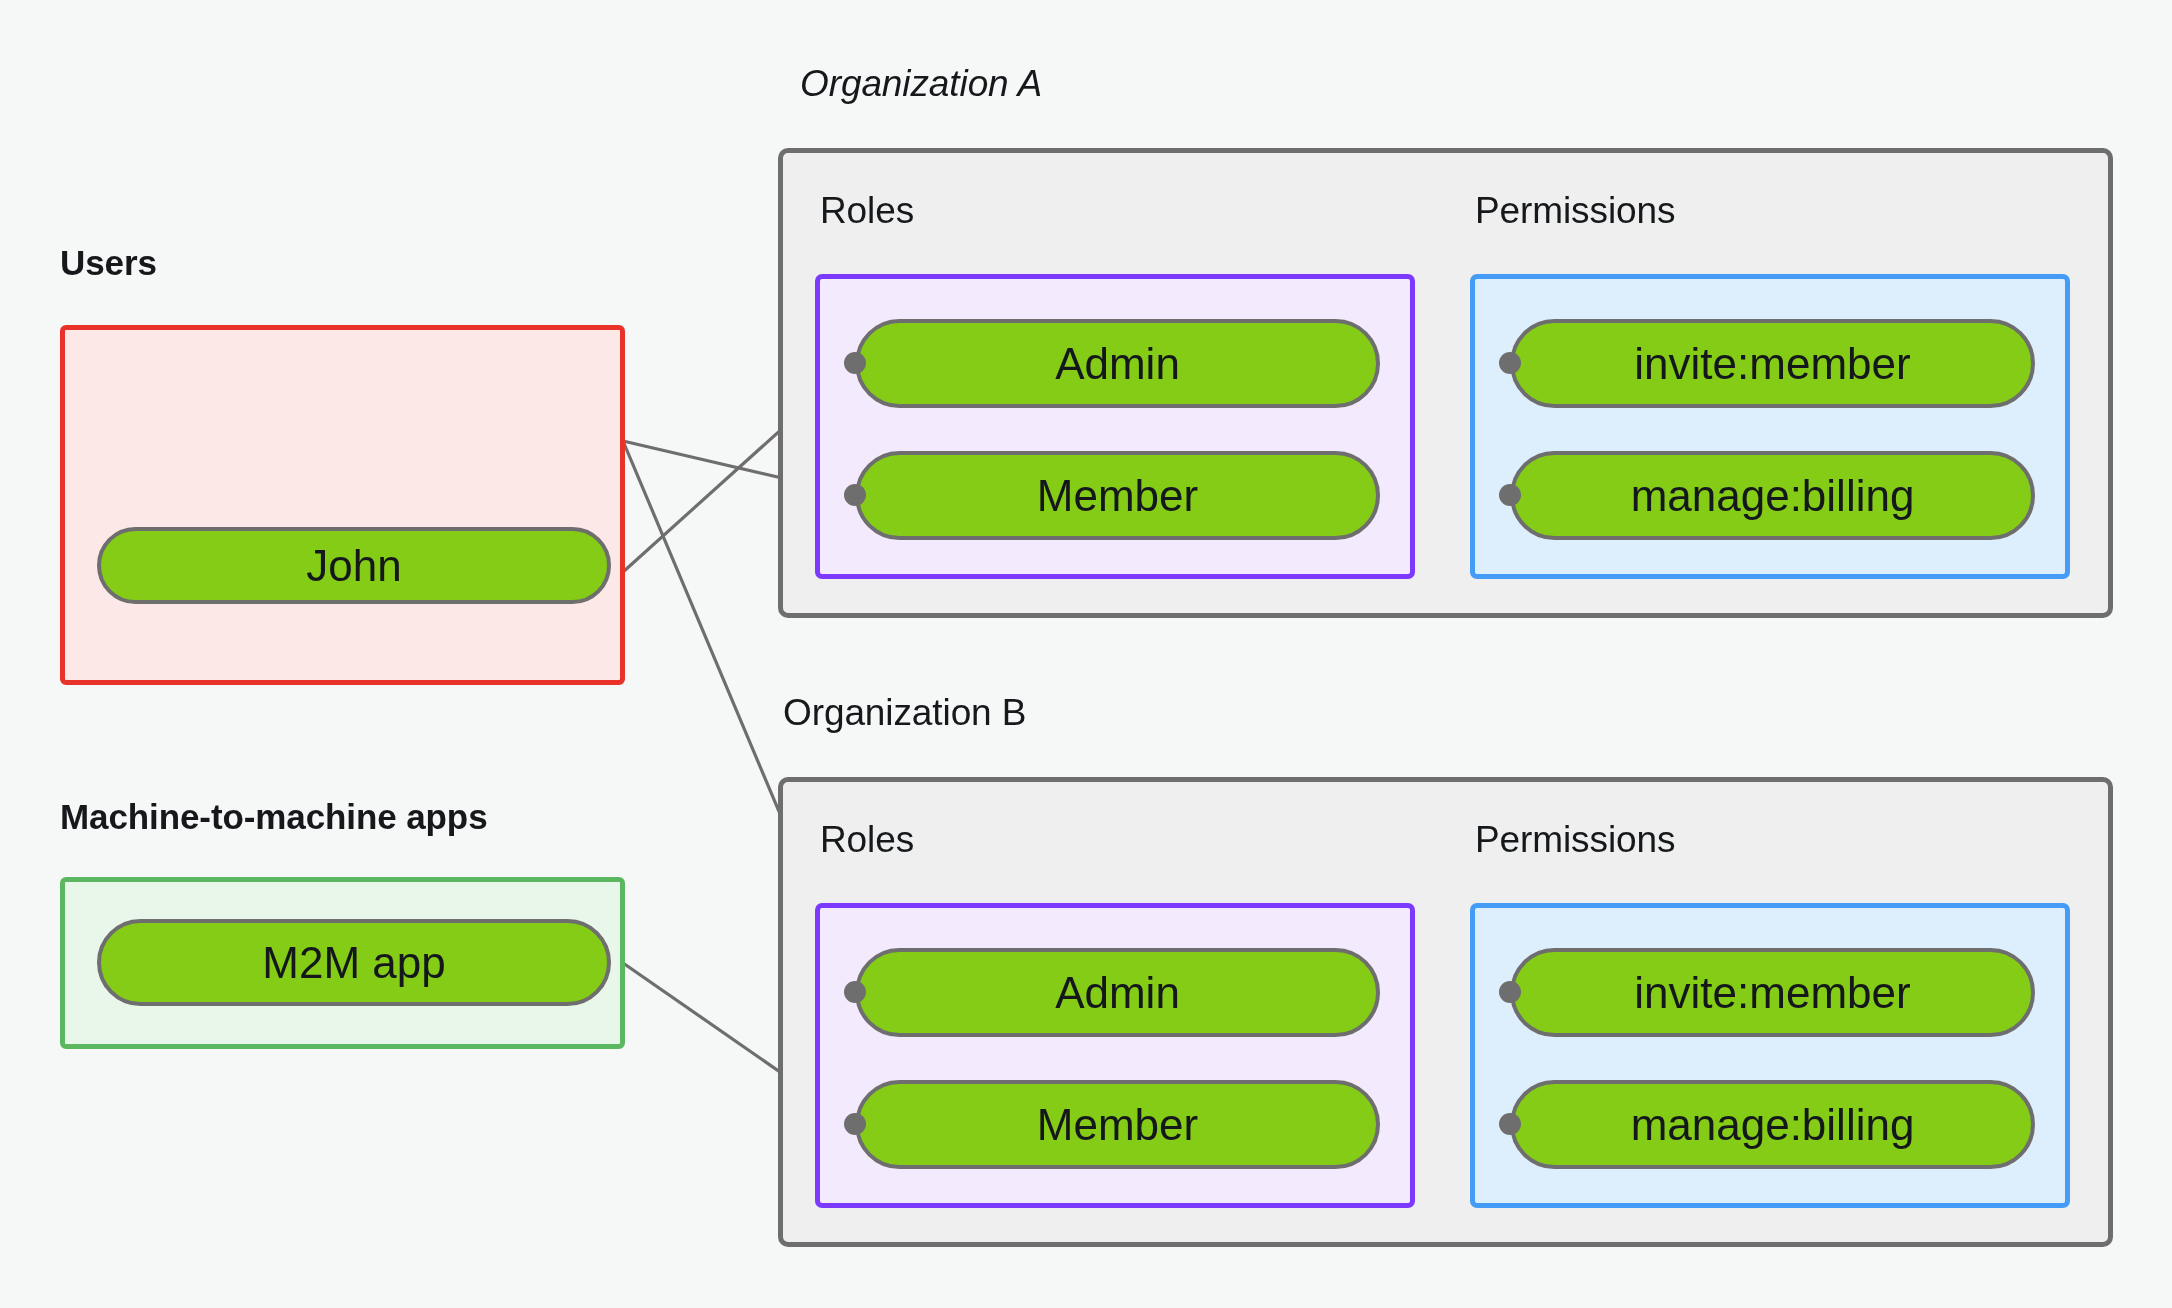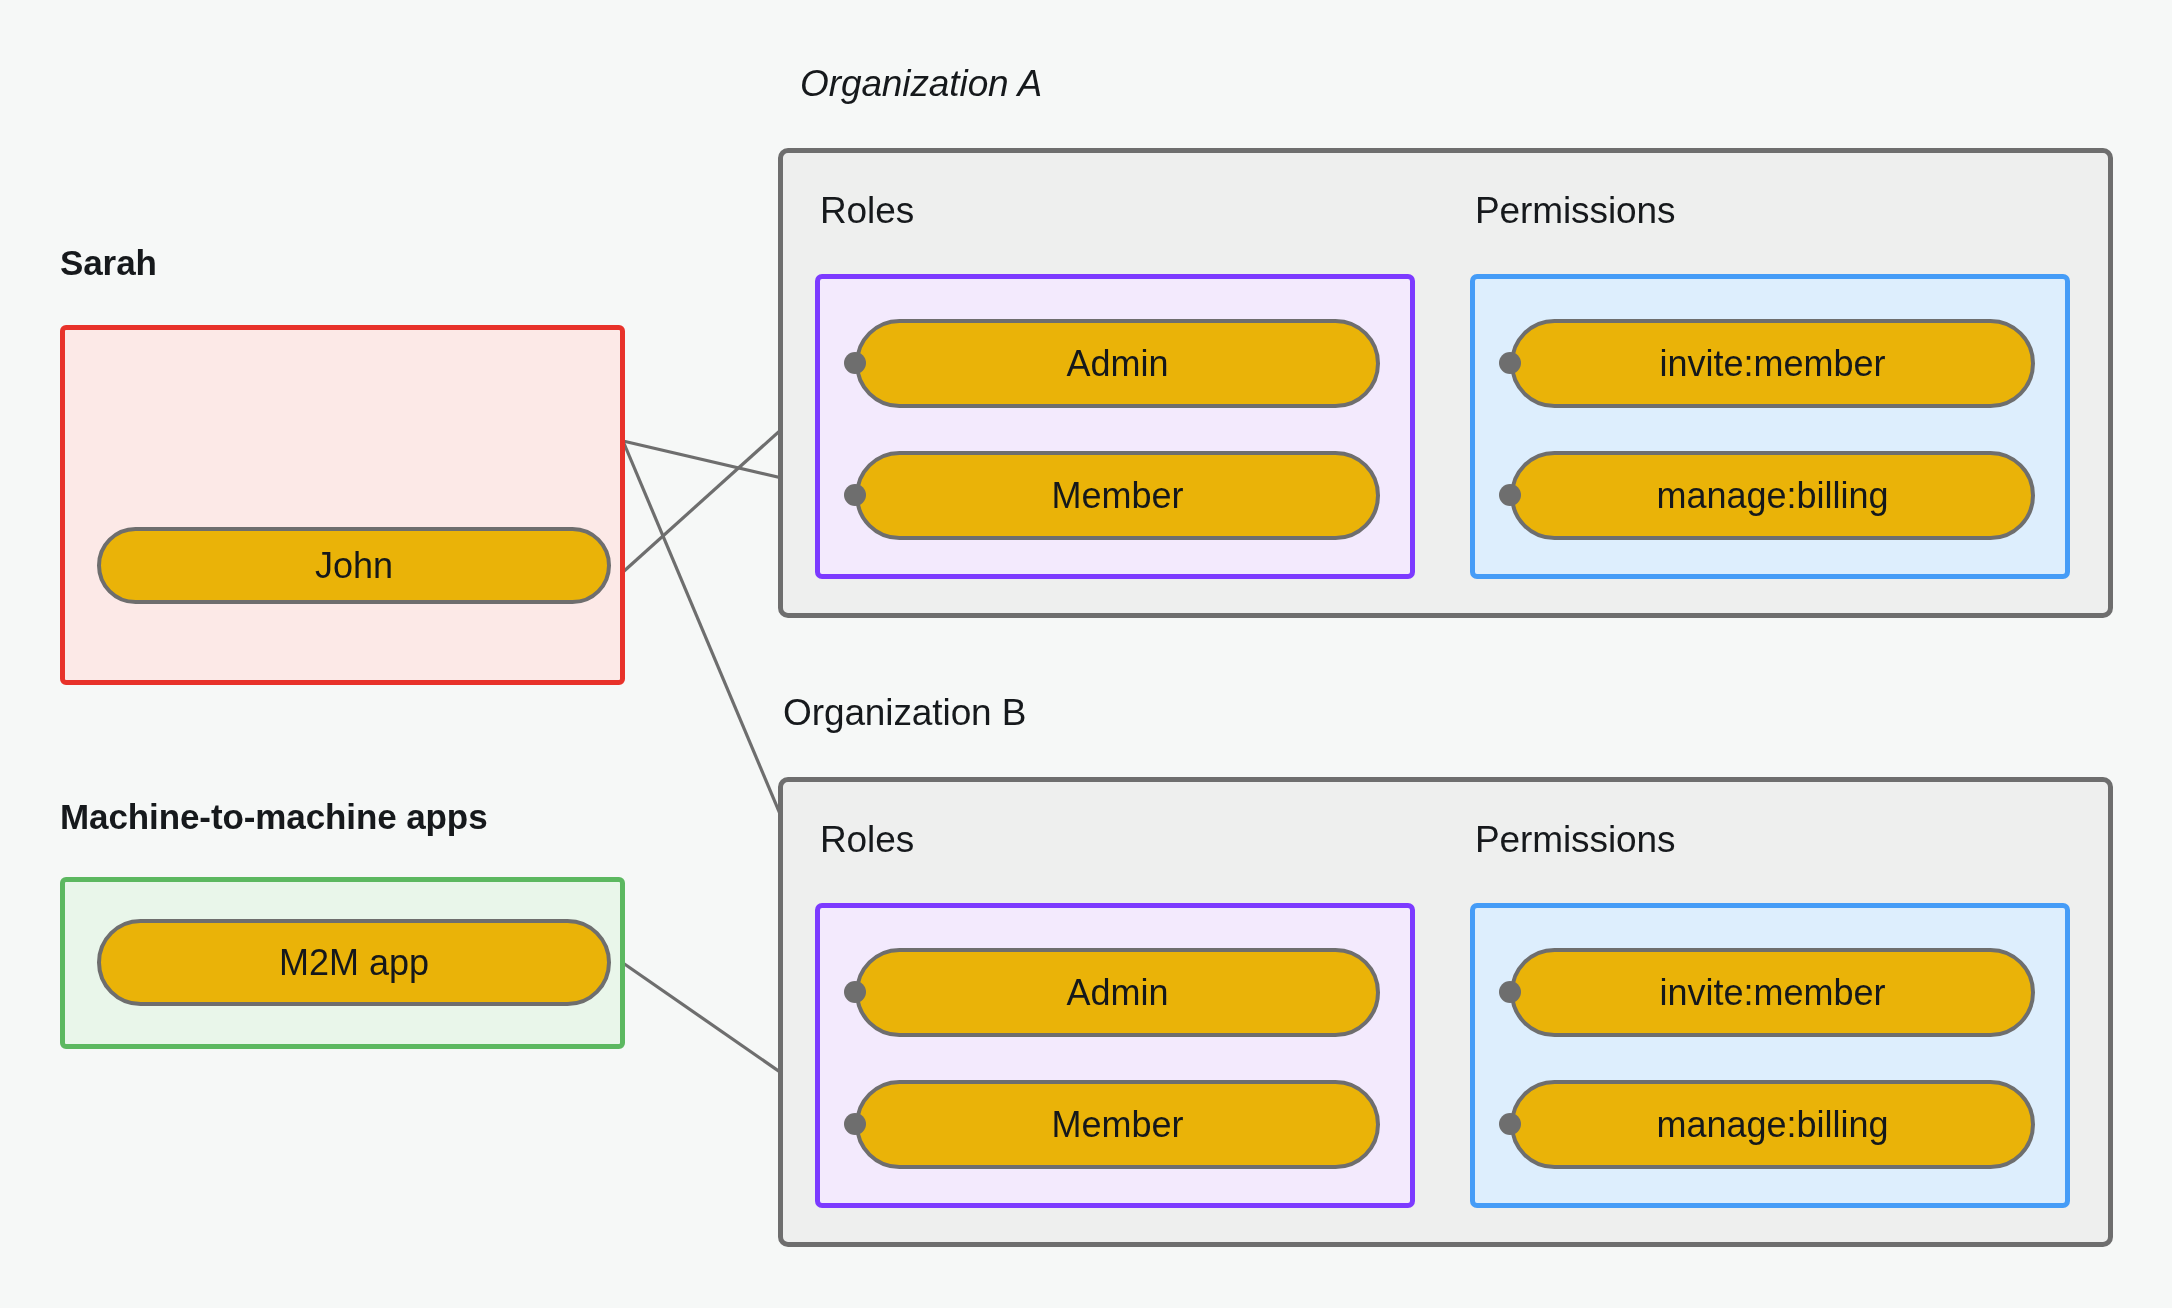--- a/index.html
+++ b/index.html
@@ -64,28 +64,28 @@
   }
   .caption.sub-title {
     font-weight: 400;
     font-size: 37px;
   }
 
   
   .pill {
     position: absolute;
     box-sizing: border-box;
-    background: #eab308;
+    background: #84cc16;
     border: 4px solid #6e6e6e;
     border-radius: 999px;
     display: flex;
     align-items: center;
     justify-content: center;
     color: #15181b;
-    font-size: 36px;
+    font-size: 44px;
     font-weight: 400;
     white-space: nowrap;
   }
 
   
   #edges {
     position: absolute;
     left: 0;
     top: 0;
     width: 2172px;
@@ -131,21 +131,21 @@
     <circle class="edge-dot" cx="855" cy="363" r="11"></circle>
     <circle class="edge-dot" cx="855" cy="495" r="11"></circle>
     <circle class="edge-dot" cx="855" cy="992" r="11"></circle>
     <circle class="edge-dot" cx="855" cy="1124" r="11"></circle>
     <circle class="edge-dot" cx="1510" cy="363" r="11"></circle>
     <circle class="edge-dot" cx="1510" cy="495" r="11"></circle>
     <circle class="edge-dot" cx="1510" cy="992" r="11"></circle>
     <circle class="edge-dot" cx="1510" cy="1124" r="11"></circle>
   </svg>
 
-  <div class="caption" style="left:60px; top:243px;">Sarah</div>
+  <div class="caption" style="left:60px; top:243px;">Users</div>
 
   <div class="group-box group-users" style="left:60px; top:325px; width:565px; height:360px;"></div>
 
   <div class="pill" style="left:97px; top:527px; width:514px; height:77px;">
     <span>John</span>
   </div>
 
   <div class="caption" style="left:60px; top:797px;">Machine-to-machine apps</div>
 
   <div class="group-box group-m2m" style="left:60px; top:877px; width:565px; height:172px;"></div>

